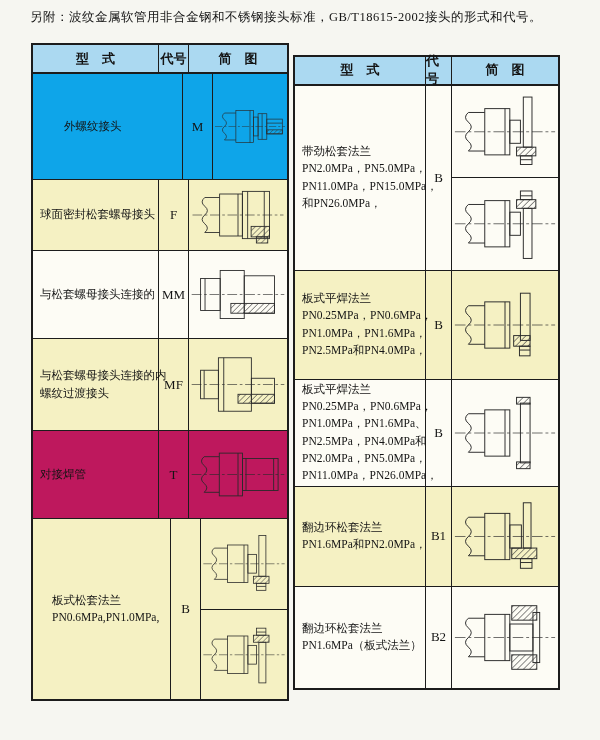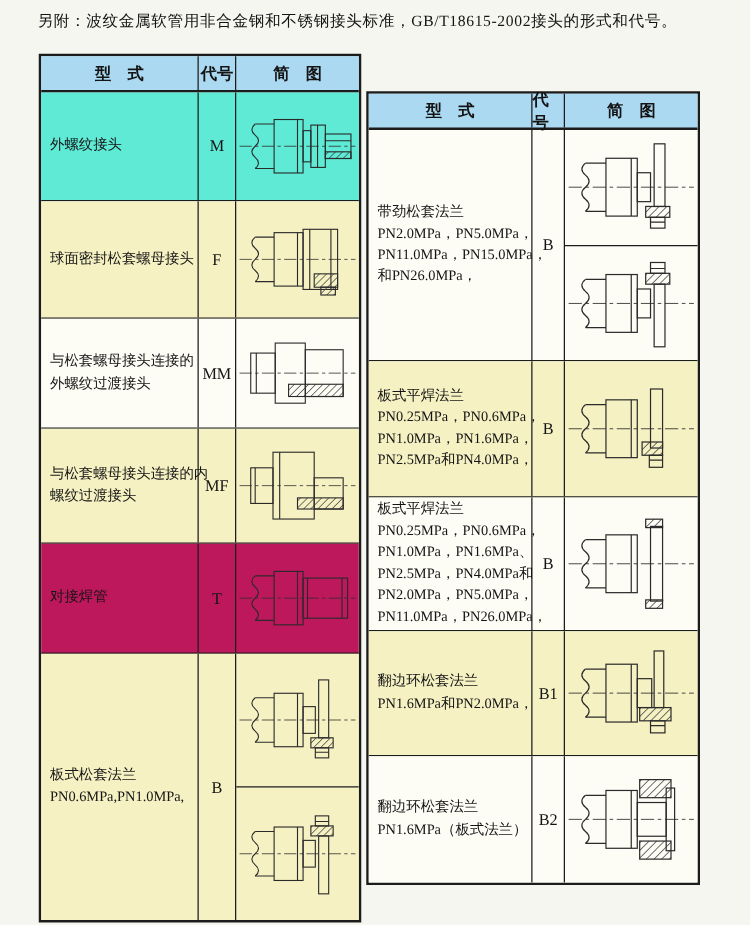--- a/index.html
+++ b/index.html
@@ -82,21 +82,21 @@
 <div class="title">另附：波纹金属软管用非合金钢和不锈钢接头标准，GB/T18615-2002接头的形式和代号。</div>
 
 <div class="tables">
   <div class="htable left">
     <div class="thead">
       <div class="hcell type">型　式</div>
       <div class="hcell code">代号</div>
       <div class="hcell diag" style="flex:1">简　图</div>
     </div>
     <div class="tbody" id="left-body">
-        <div class="trow" style="height: 87px; background: #5eead4;">
+        <div class="trow" style="height: 106px; background: #0ea5e9; padding-left: 24px;">
           <div class="cell type">
             <div class="tline">外螺纹接头</div>
           </div>
           <div class="cell code">M</div>
           <div class="cell diag">
             <div class="diag-sub">
               <svg viewBox="0 0 110 80" preserveAspectRatio="xMidYMid meet">
                 <line x1="3" y1="40" x2="107" y2="40" stroke="#2a2a2a" stroke-width="0.7" stroke-dasharray="11 3 3 3"></line>
                 <path d="M17,20 q-6,5 0,10 t0,10 t0,10 t0,10" fill="none" stroke="#2a2a2a"></path>
                 <line x1="17" y1="20" x2="34" y2="20" stroke="#2a2a2a" stroke-width="1"></line>
@@ -106,21 +106,21 @@
                 <rect x="60" y="26" width="7" height="28" fill="none" stroke="#2a2a2a" stroke-width="1"></rect>
                 <rect x="67" y="21" width="13" height="38" fill="none" stroke="#2a2a2a" stroke-width="1"></rect>
                 <line x1="73" y1="21" x2="73" y2="59" stroke="#2a2a2a" stroke-width="1"></line>
                 <rect x="80" y="29" width="23" height="22" fill="none" stroke="#2a2a2a" stroke-width="1"></rect>
                 <line x1="80" y1="35" x2="103" y2="35" stroke="#2a2a2a" stroke-width="1"></line>
                 <rect x="80" y="45" width="23" height="6" fill="url(#hatch)" stroke="#2a2a2a" stroke-width="1"></rect>
               </svg>
             </div>
           </div>
         </div>
-        <div class="trow" style="height: 94px; background: rgb(245, 241, 195);">
+        <div class="trow" style="height: 71px; background: rgb(245, 241, 195);">
           <div class="cell type">
             <div class="tline">球面密封松套螺母接头</div>
           </div>
           <div class="cell code">F</div>
           <div class="cell diag">
             <div class="diag-sub">
               <svg viewBox="0 0 110 80" preserveAspectRatio="xMidYMid meet">
                 <line x1="3" y1="40" x2="107" y2="40" stroke="#2a2a2a" stroke-width="0.7" stroke-dasharray="11 3 3 3"></line>
                 <path d="M17,20 q-6,5 0,10 t0,10 t0,10 t0,10" fill="none" stroke="#2a2a2a"></path>
                 <line x1="17" y1="20" x2="34" y2="20" stroke="#2a2a2a" stroke-width="1"></line>
@@ -132,21 +132,20 @@
                 <line x1="85" y1="13" x2="85" y2="67" stroke="#2a2a2a" stroke-width="1"></line>
                 <rect x="70" y="53" width="21" height="12" fill="url(#hatch)" stroke="#2a2a2a" stroke-width="1"></rect>
                 <rect x="76" y="65" width="13" height="7" fill="url(#hatch)" stroke="#2a2a2a" stroke-width="1"></rect>
               </svg>
             </div>
           </div>
         </div>
         <div class="trow" style="height: 88px; background: rgb(253, 252, 245);">
           <div class="cell type">
             <div class="tline">与松套螺母接头连接的</div>
-            <div class="tline">外螺纹过渡接头</div>
           </div>
           <div class="cell code">MM</div>
           <div class="cell diag">
             <div class="diag-sub">
               <svg viewBox="0 0 110 80" preserveAspectRatio="xMidYMid meet">
                 <line x1="3" y1="40" x2="107" y2="40" stroke="#2a2a2a" stroke-width="0.7" stroke-dasharray="11 3 3 3"></line>
                 <rect x="13" y="22" width="22" height="36" fill="none" stroke="#2a2a2a" stroke-width="1"></rect>
                 <line x1="18" y1="22" x2="18" y2="58" stroke="#2a2a2a" stroke-width="1"></line>
                 <rect x="35" y="13" width="27" height="54" fill="none" stroke="#2a2a2a" stroke-width="1"></rect>
                 <rect x="62" y="19" width="34" height="42" fill="none" stroke="#2a2a2a" stroke-width="1"></rect>
@@ -189,21 +188,21 @@
                 <line x1="17" y1="60" x2="34" y2="60" stroke="#2a2a2a" stroke-width="1"></line>
                 <rect x="34" y="16" width="26" height="48" fill="none" stroke="#2a2a2a" stroke-width="1"></rect>
                 <line x1="55" y1="16" x2="55" y2="64" stroke="#2a2a2a" stroke-width="1"></line>
                 <rect x="60" y="22" width="40" height="36" fill="none" stroke="#2a2a2a" stroke-width="1"></rect>
                 <line x1="64" y1="22" x2="64" y2="58" stroke="#2a2a2a" stroke-width="1"></line>
                 <line x1="95" y1="22" x2="95" y2="58" stroke="#2a2a2a" stroke-width="1"></line>
               </svg>
             </div>
           </div>
         </div>
-        <div class="trow" style="height: 213px; background: rgb(245, 241, 195);">
+        <div class="trow" style="height: 180px; background: rgb(245, 241, 195); padding-left: 12px;">
           <div class="cell type">
             <div class="tline">板式松套法兰</div>
             <div class="tline">PN0.6MPa,PN1.0MPa,</div>
           </div>
           <div class="cell code">B</div>
           <div class="cell diag">
             <div class="diag-sub">
               <svg viewBox="0 0 110 80" preserveAspectRatio="xMidYMid meet">
                 <line x1="3" y1="40" x2="107" y2="40" stroke="#2a2a2a" stroke-width="0.7" stroke-dasharray="11 3 3 3"></line>
                 <path d="M17,20 q-6,5 0,10 t0,10 t0,10 t0,10" fill="none" stroke="#2a2a2a"></path>

